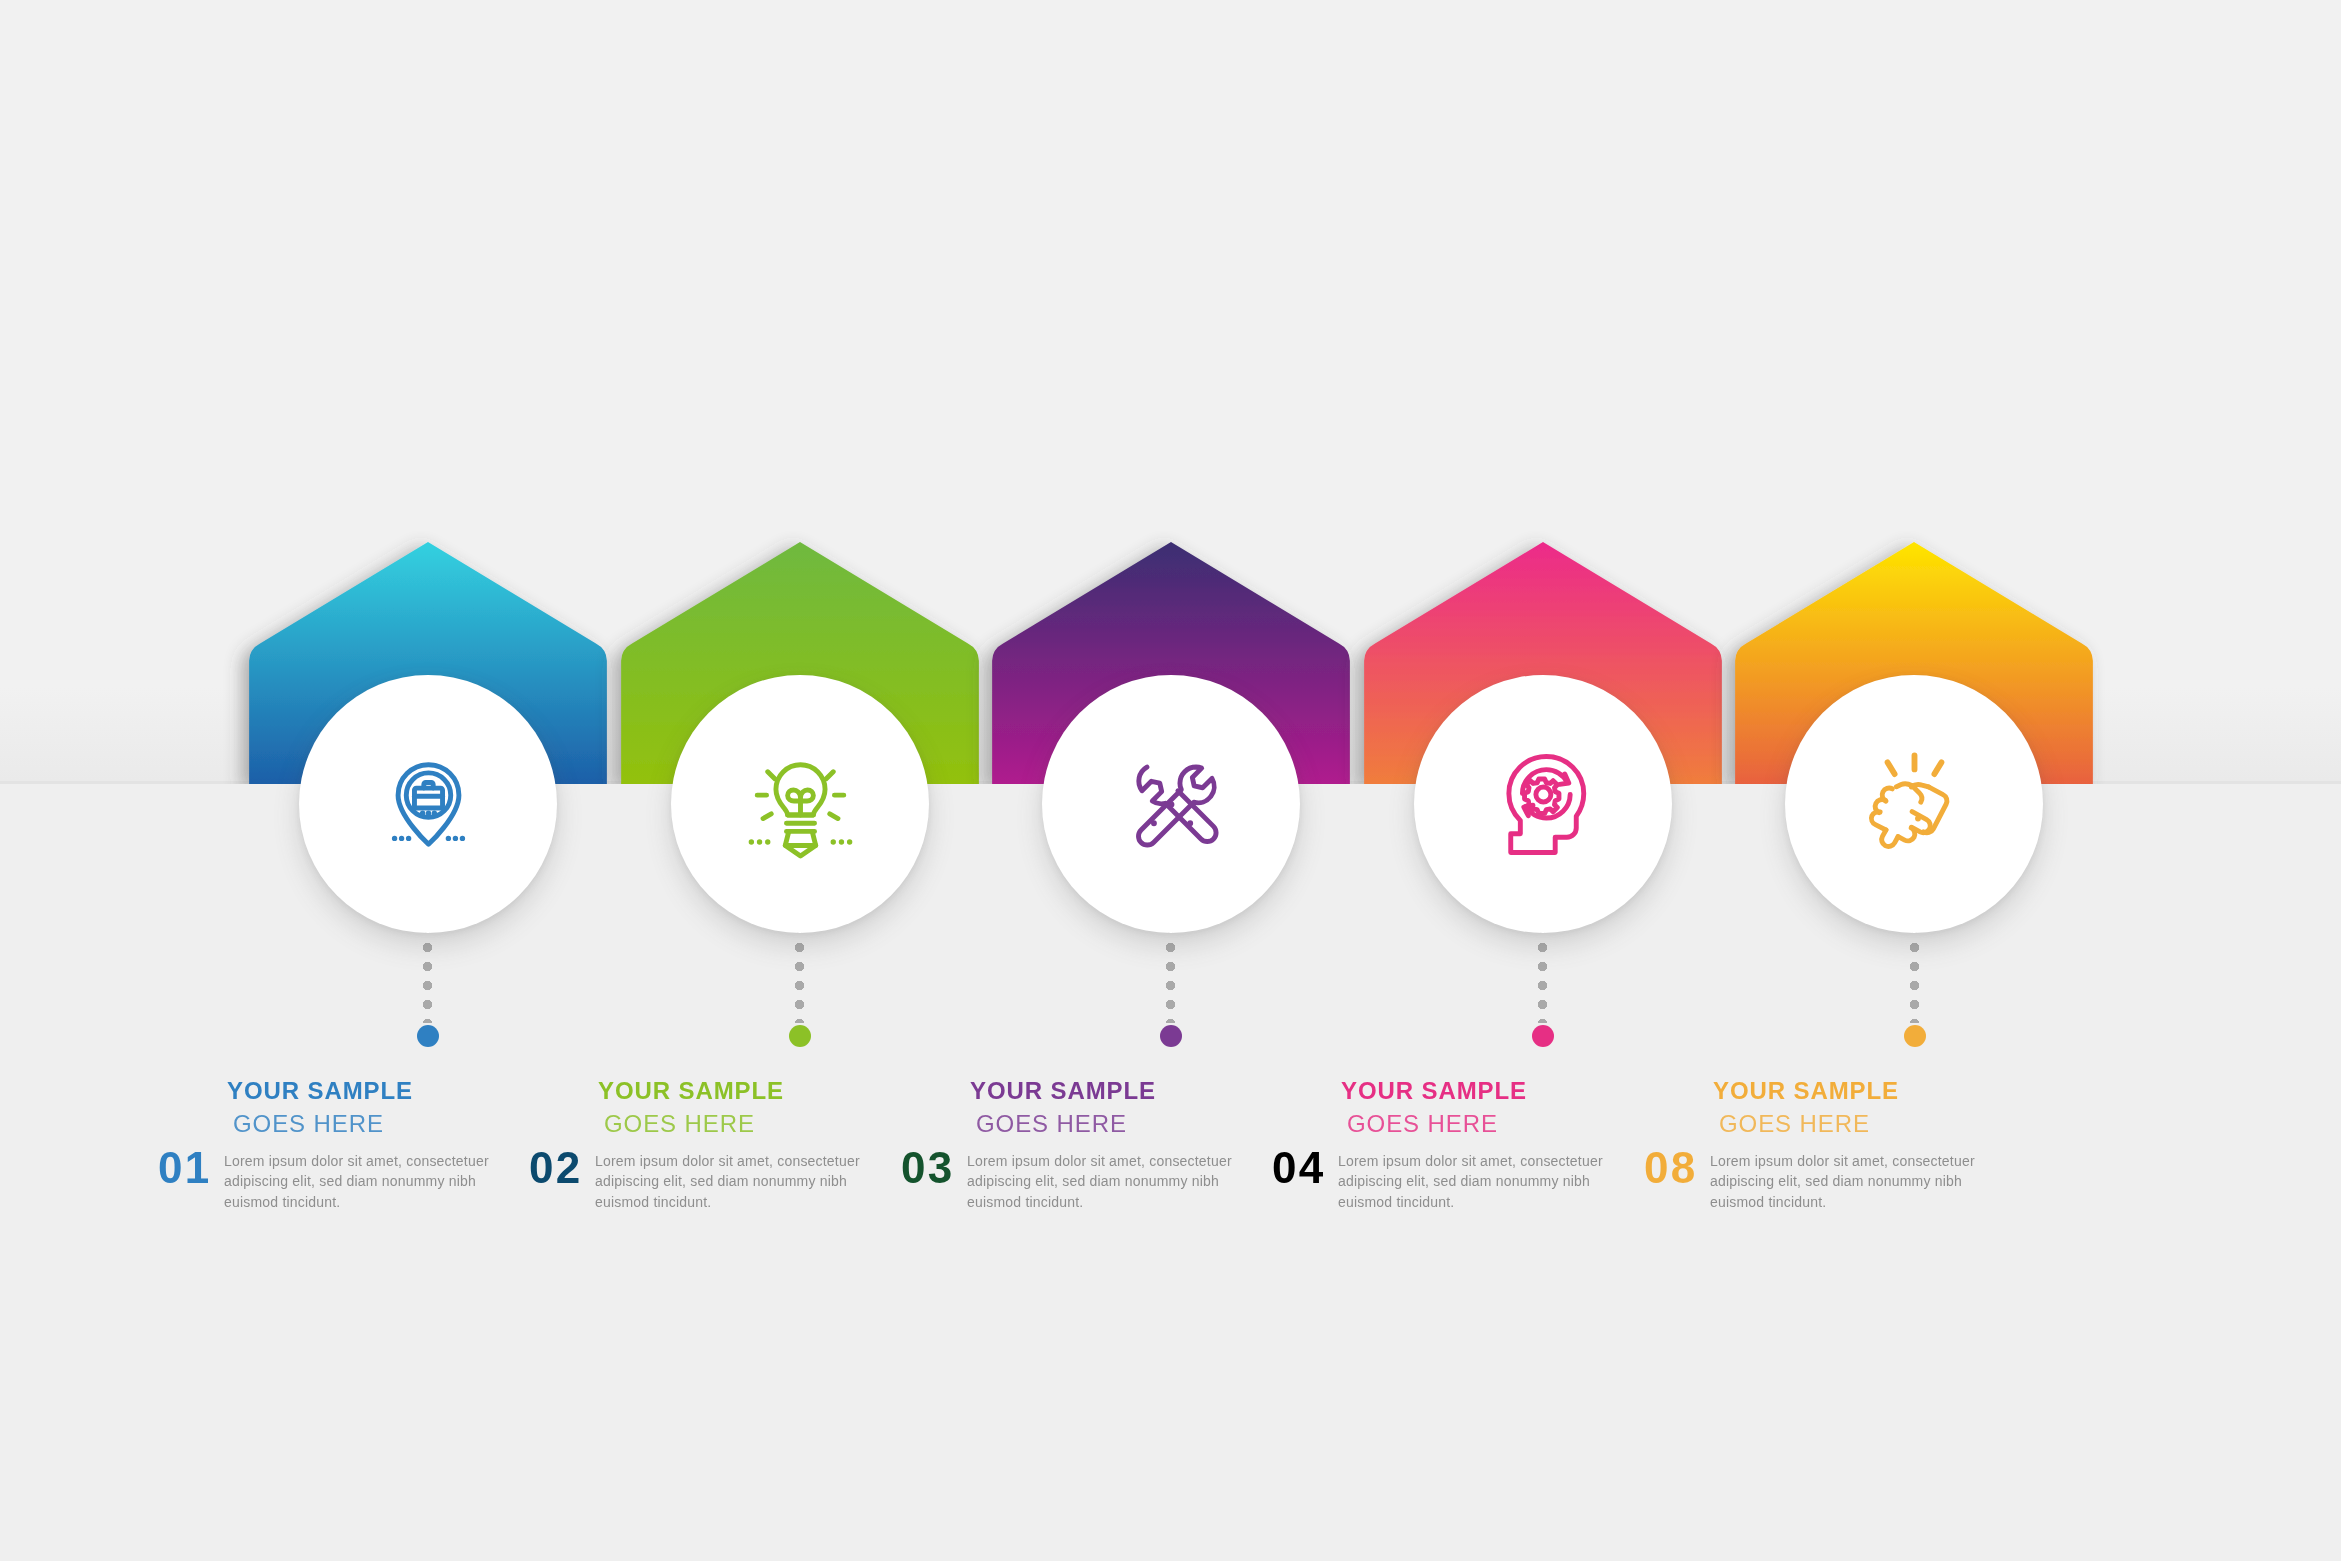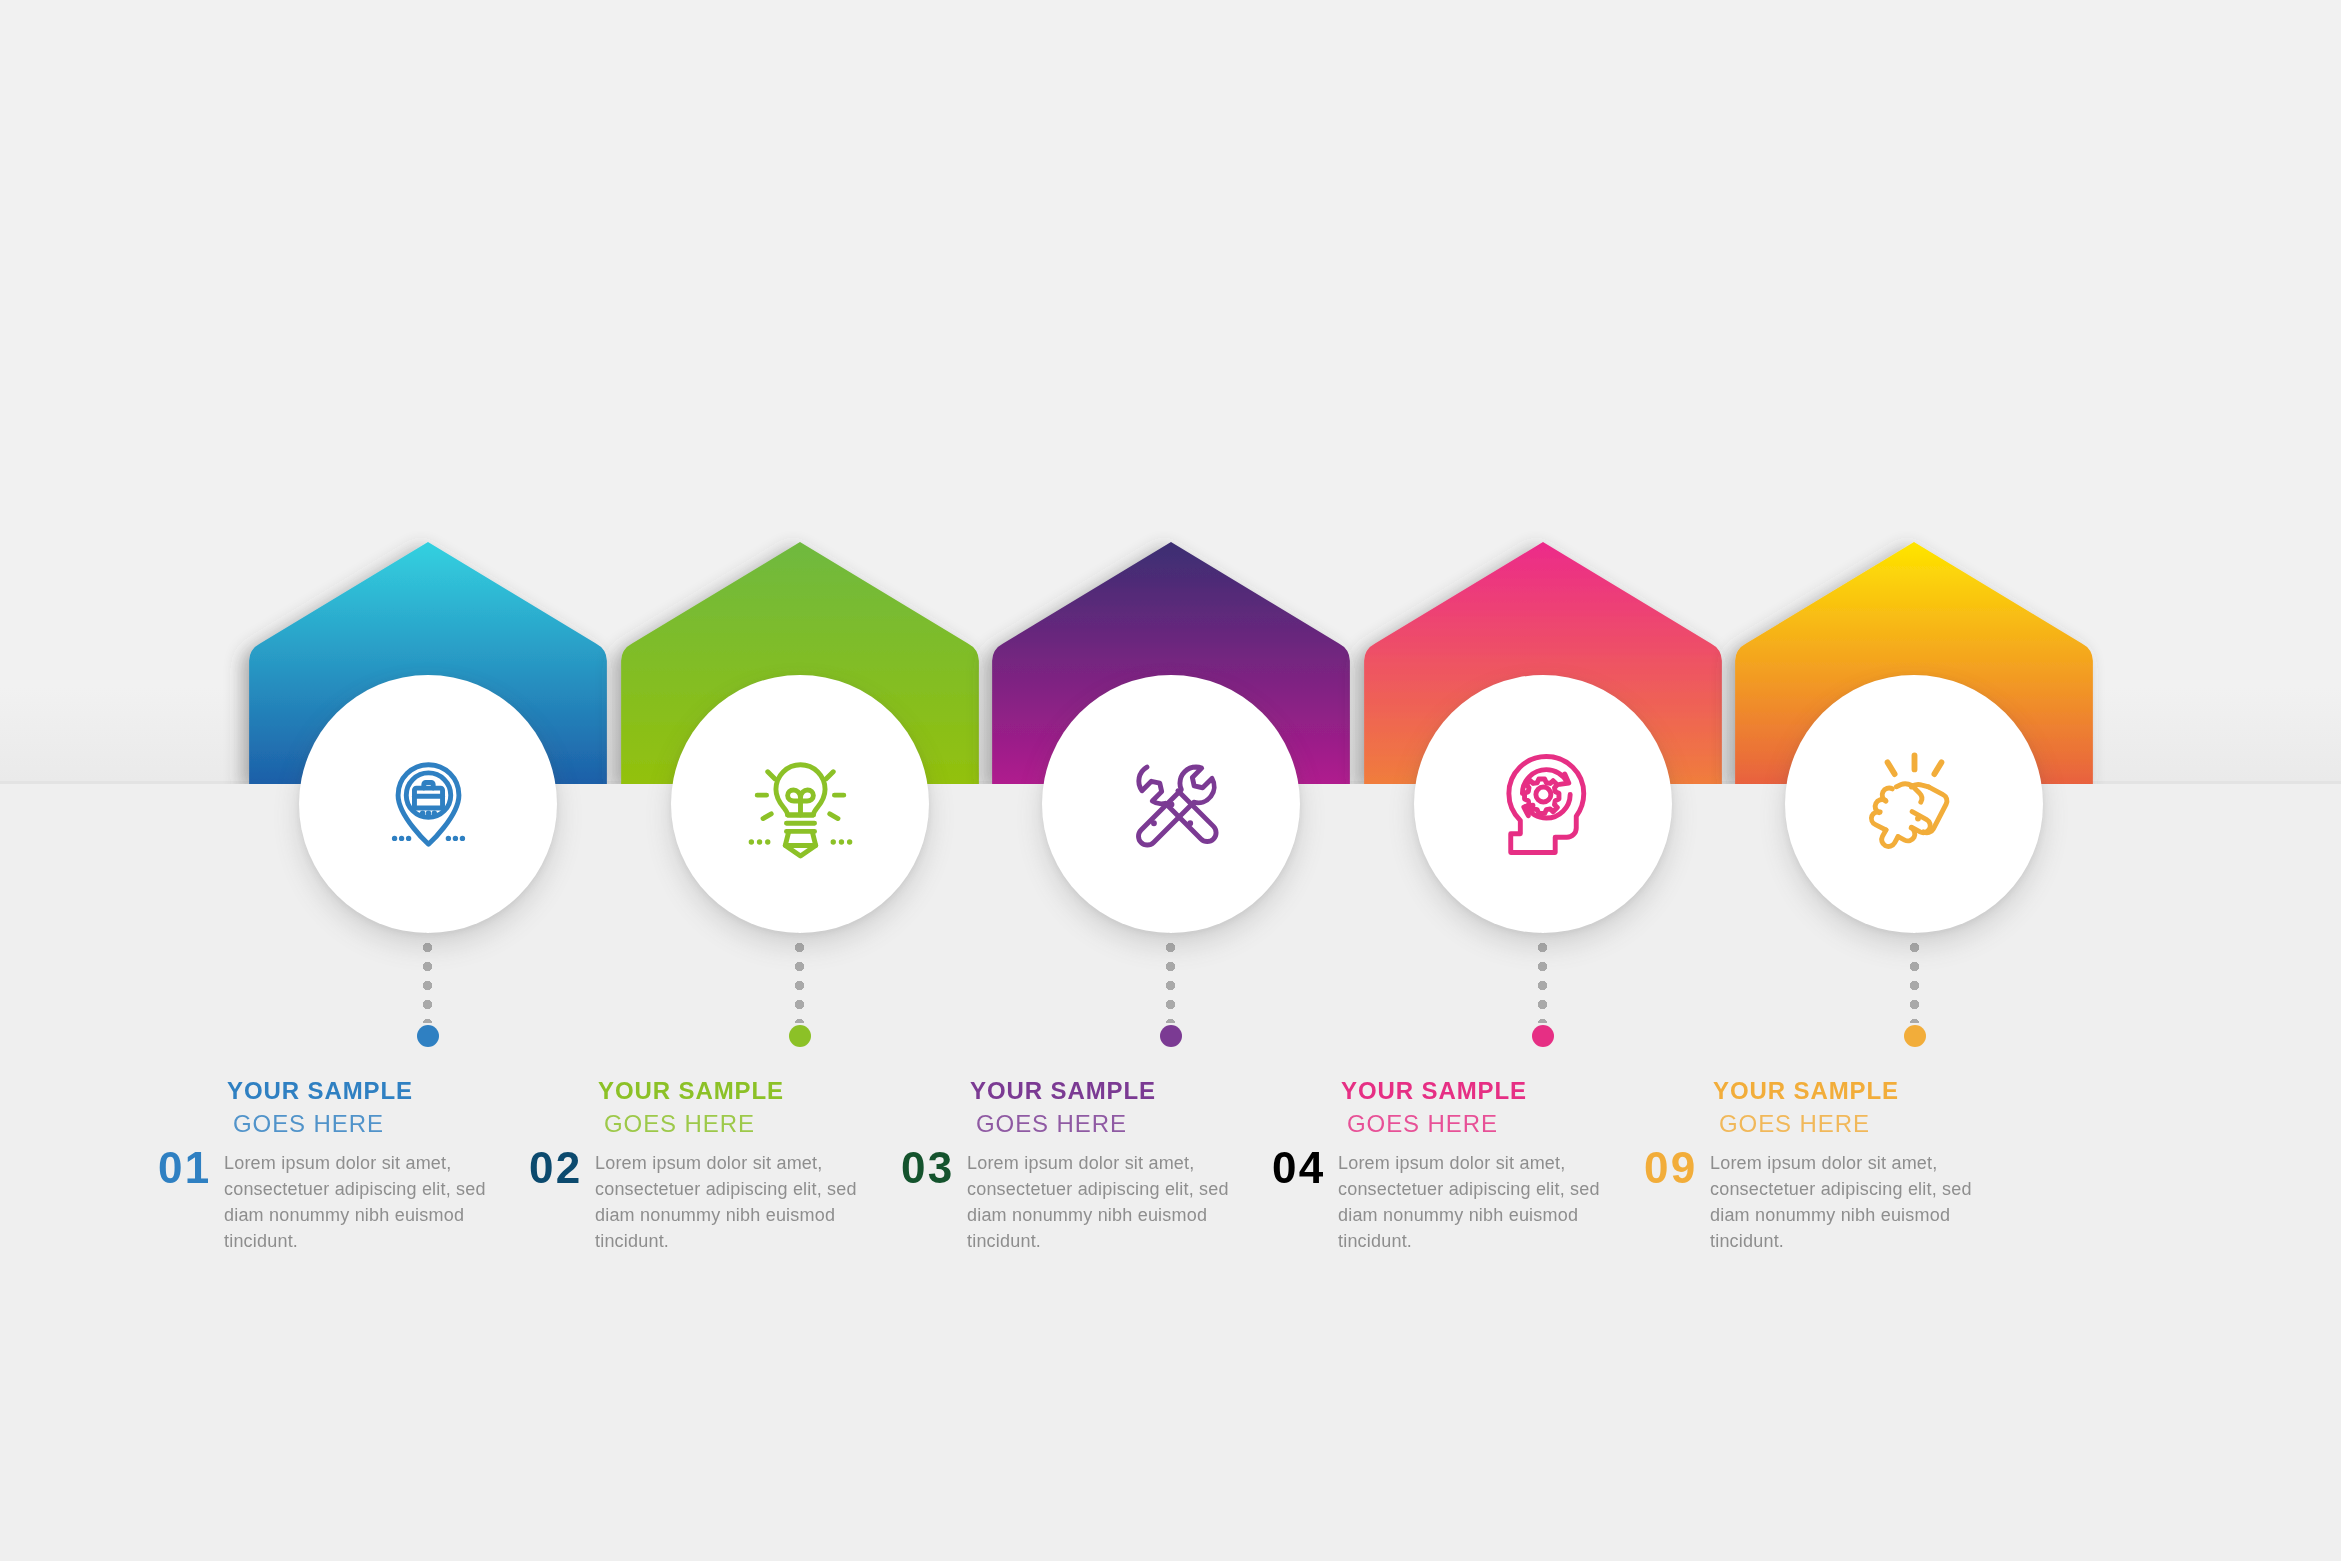--- a/index.html
+++ b/index.html
@@ -104,21 +104,21 @@
   }
   .num {
     font-size:44px;
     font-weight:bold;
     letter-spacing:2.3px;
     line-height:0.95;
     width:66px;
     flex:0 0 66px;
   }
   .body {
-    font-size:18px;
+    font-size:14px;
     font-weight:300;
     color:#8e8e8e;
     line-height:1.44;
     letter-spacing:0.2px;
     flex:1 1 auto;
     padding-top:4.7px;
   }
 </style>
 </head>
 <body>
@@ -331,20 +331,20 @@
         <div class="sub" style="color:#e62f84">GOES HERE</div>
         <div class="row">
           <div class="num" style="color:#000000">04</div>
           <div class="body">Lorem ipsum dolor sit amet, consectetuer adipiscing elit, sed diam nonummy nibh euismod tincidunt.</div>
         </div>
       </div>
       <div class="txt" style="left: 1644px; top: 1077px;">
         <div class="head" style="color:#f2ad3a">YOUR SAMPLE</div>
         <div class="sub" style="color:#f2ad3a">GOES HERE</div>
         <div class="row">
-          <div class="num" style="color:#f2ad3a">09</div>
+          <div class="num" style="color:#f2ad3a">08</div>
           <div class="body">Lorem ipsum dolor sit amet, consectetuer adipiscing elit, sed diam nonummy nibh euismod tincidunt.</div>
         </div>
       </div>
     </div>
 
 </div>
 
 
 </body></html>

